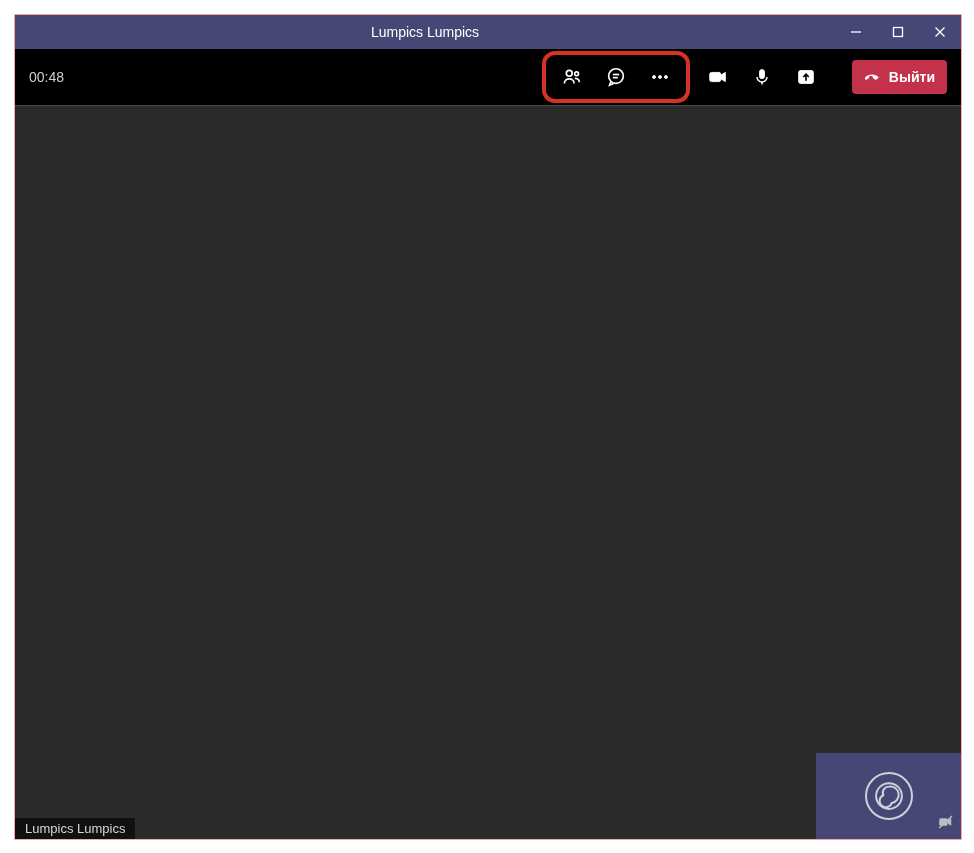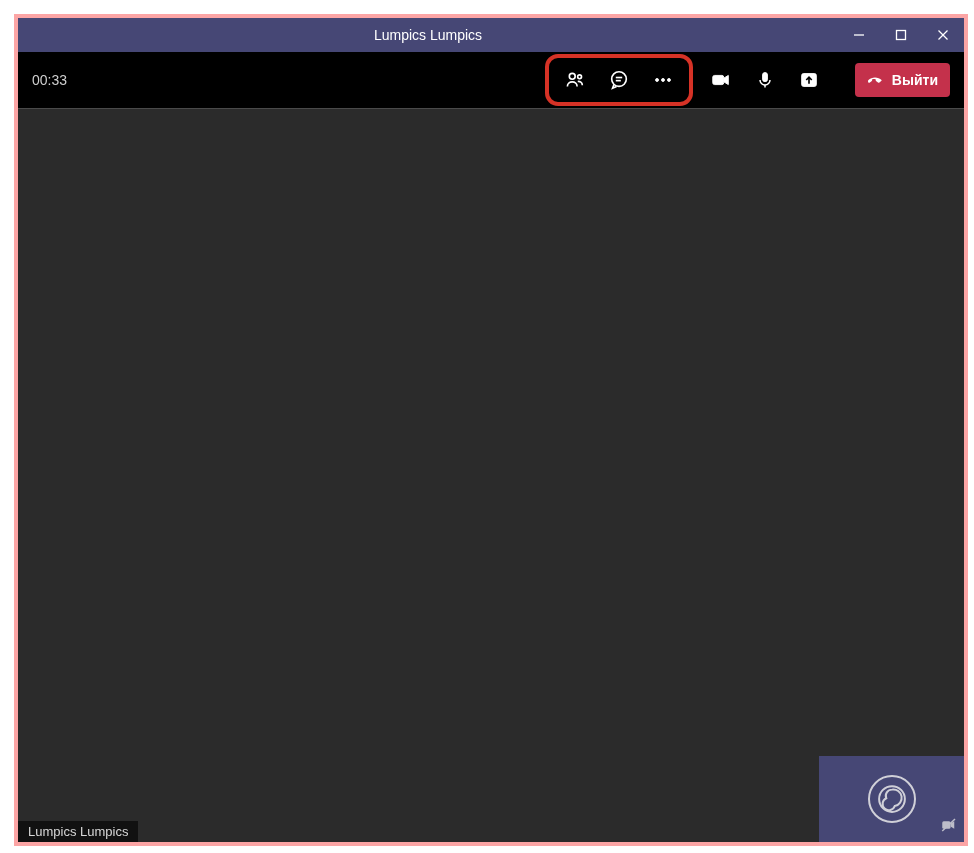--- a/index.html
+++ b/index.html
@@ -1,16 +1,16 @@
 <!DOCTYPE html>
 <html><head>
 <meta charset="utf-8">
 <style>
   html,body{margin:0;padding:0;height:100%;background:#fff;font-family:"Segoe UI",Arial,sans-serif;overflow:hidden}
-  .win{position:absolute;left:14px;top:14px;width:946px;height:824px;background:#2b2b2b;border:4px solid #fca5a5}
+  .win{position:absolute;left:14px;top:14px;width:946px;height:824px;background:#2b2b2b;border:1px solid #fca5a5}
   .titlebar{height:34px;background:#464775;display:flex;align-items:center;position:relative}
   .title{flex:1;text-align:center;color:#fff;font-size:14px}
   .tb-btn{width:42px;height:34px;display:flex;align-items:center;justify-content:center;color:#fff}
   .tb-btn svg{stroke:#fff;fill:none}
   .toolbar{height:56px;background:#000;display:flex;align-items:center;padding:0 14px;position:relative}
   .timer{color:#cfcfcf;font-size:14px}
   .spacer{flex:1}
   .icon-btn{width:44px;height:40px;display:flex;align-items:center;justify-content:center;color:#fff}
   .icon-btn svg{stroke:#fff}
   .highlight{border:4px solid #d63226;border-radius:13px;height:44px;display:flex;align-items:center;padding:0 4px;margin-right:6px}
@@ -42,21 +42,21 @@
     </div>
     <div class="tb-btn">
       <svg width="12" height="12" viewBox="0 0 12 12">
           <line x1="1.5" y1="1.5" x2="10.5" y2="10.5" stroke-width="1.3"></line>
           <line x1="10.5" y1="1.5" x2="1.5" y2="10.5" stroke-width="1.3"></line>
         </svg>
     </div>
   </div>
 
   <div class="toolbar">
-    <div class="timer">00:33</div>
+    <div class="timer">00:48</div>
     <div class="spacer"></div>
 
     <div class="highlight">
       <div class="icon-btn">
         <svg width="22" height="22" viewBox="0 0 24 24" fill="none" stroke-width="1.8">
           <circle cx="9" cy="8" r="3.2"></circle>
             <path d="M3.7 19c0-3 2.4-5 5.3-5s5.3 2 5.3 5"></path>
           <circle cx="17" cy="8.5" r="2.1"></circle>
             <path d="M15 13.6c2.4-.3 5 .9 5 4.2"></path>
         </svg>

